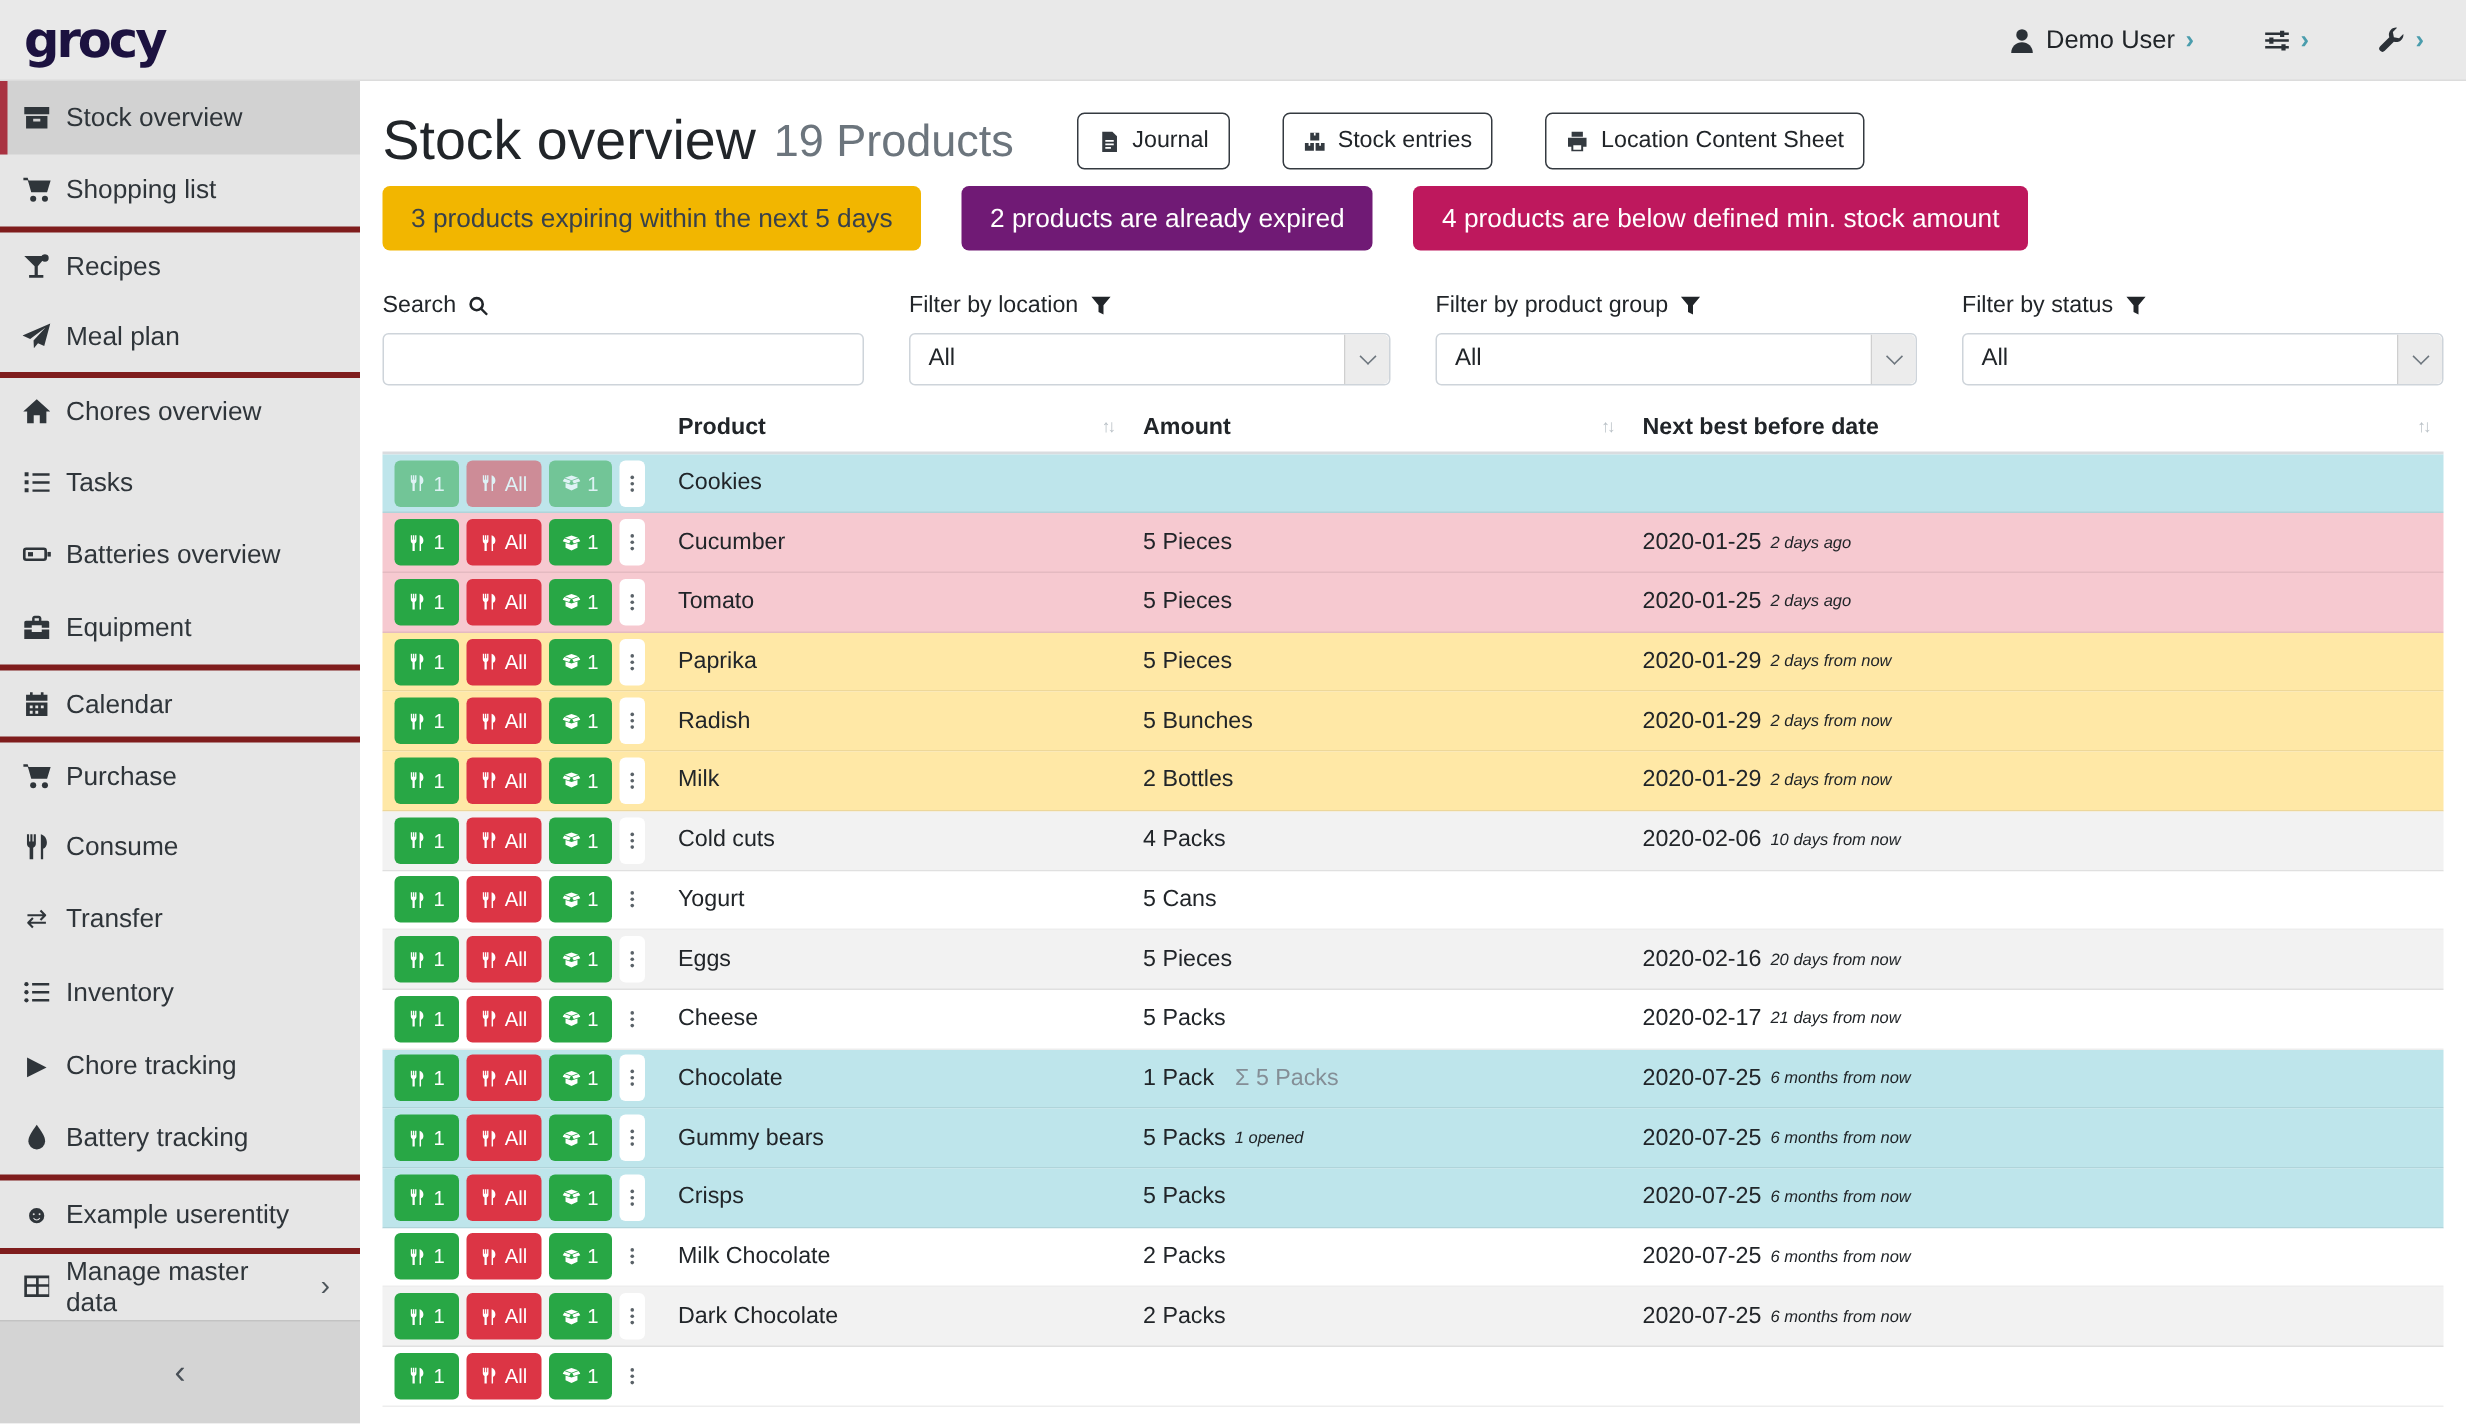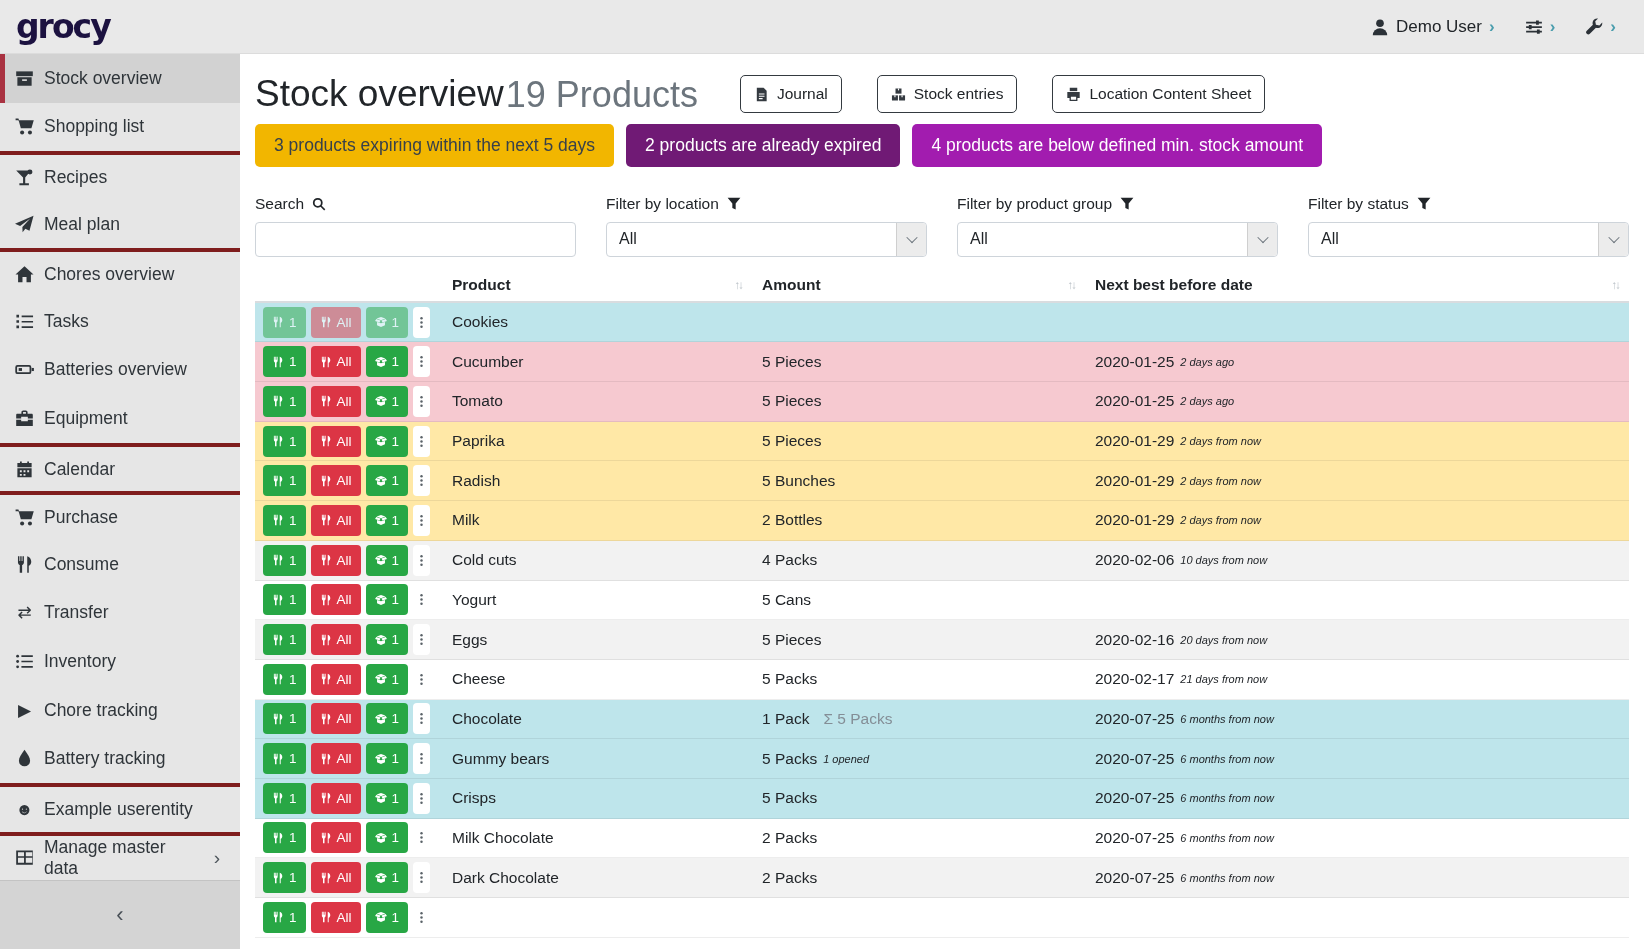--- a/index.html
+++ b/index.html
@@ -2,21 +2,21 @@
 <html><head>
 <meta charset="utf-8">
 <style>
 *{box-sizing:border-box;margin:0;padding:0}
 html,body{width:1644px;height:949px;overflow:hidden}
 body{font-family:"Liberation Sans",sans-serif;background:#fff;color:#212529;position:relative}
 
 
 .topbar{position:absolute;top:0;left:0;width:100%;height:54px;background:#e9e9e9;display:flex;align-items:center;justify-content:space-between;padding:0 28px 0 16px;border-bottom:1px solid #dcdcdc}
 .logo{font-size:33px;font-weight:800;letter-spacing:-2px;color:#1c1240;cursor:pointer;font-family:"DejaVu Sans","Liberation Sans",sans-serif}
-.topbar-right{display:flex;align-items:flex-end;gap:30px}
+.topbar-right{display:flex;align-items:flex-end;gap:46px}
 .tb-item{display:flex;align-items:center;gap:7px;font-size:17px;color:#212529;cursor:pointer}
 .tb-chev{color:#4a9dad;font-size:17px;font-weight:700}
 
 
 .icn{display:inline-flex;align-items:center;justify-content:center;width:17px;height:17px;line-height:1;flex:none}
 .icn svg{width:100%;height:100%;display:block}
 .icn.ticn{font-size:15px}
 .tb-item .icn{width:18px;height:18px;color:#2b3137}
 
 
@@ -26,26 +26,26 @@
 .side-item .icn.ticn{font-size:17px}
 .side-item.divided{border-top:4px solid #7f1d1d}
 .side-item.active{background:#d2d2d2;border-left:5px solid #a93241;padding-left:10px}
 .side-chev{margin-left:auto;margin-right:20px;color:#4d555b;font-size:19px}
 .side-footer{position:absolute;top:826px;left:0;width:100%;bottom:0;background:#d4d4d4;border-top:1px solid #c3c3c3;display:flex;align-items:center;justify-content:center;font-size:22px;color:#495057;cursor:pointer}
 
 
 .main{position:absolute;top:54px;left:240px;right:0;bottom:0;background:#fff;padding:20px 15px 0;overflow:hidden}
 .title-row{display:flex;align-items:center}
 .page-title{font-size:37px;font-weight:500;color:#212529;line-height:1.1}
-.page-subtitle{font-size:36px;font-weight:300;color:#6c757d;margin-left:2px;line-height:1.1}
+.page-subtitle{font-size:30px;font-weight:300;color:#6c757d;margin-left:12px;line-height:1.1}
 .toolbar{display:flex;gap:35px;margin-left:42px}
 .hdr-btn{display:inline-flex;align-items:center;gap:8px;height:38px;padding:0 13px;background:#fff;border:1px solid #343a40;border-radius:5px;font-size:15.5px;color:#212529;cursor:pointer;font-family:inherit;white-space:nowrap}
 .hdr-btn .icn{width:15px;height:15px;color:#343a40}
 
-.banners{display:flex;gap:12px;margin-top:9px}
+.banners{display:flex;gap:27px;margin-top:9px}
 .banner{display:inline-flex;align-items:center;height:43px;padding:0 19px;border-radius:5px;font-size:17.5px;cursor:pointer;white-space:nowrap}
 
 
 .filters{display:grid;grid-template-columns:repeat(4,1fr);column-gap:30px;margin-top:28px}
 .filter-label{display:flex;align-items:center;gap:8px;font-size:15.5px;margin-bottom:9px;color:#212529}
 .filter-label .icn{width:14px;height:14px;color:#212529}
 .text-input{width:100%;height:35px;border:1px solid #ced4da;border-radius:4px;padding:0 10px;font-size:16px;font-family:inherit;color:#212529;background:#fff}
 .select{position:relative;height:35px;border:1px solid #ced4da;border-radius:4px;background:#fff;display:flex;align-items:center;padding:0 40px 0 12px;font-size:16px;cursor:pointer}
 .sel-box{position:absolute;top:0;right:0;width:30px;height:100%;background:#ececec;border-left:1px solid #cfcfcf;border-radius:0 4px 4px 0;display:flex;align-items:center;justify-content:center}
 .sel-caret{width:8px;height:8px;border-right:1.6px solid #6c757d;border-bottom:1.6px solid #6c757d;transform:rotate(45deg) translate(-1px,-1px)}
@@ -286,21 +286,21 @@
             </svg>
           </span>
           <span>Location Content Sheet</span>
         </button>
       </div>
   </div>
 
   <div class="banners">
       <div class="banner" style="background: rgb(242, 182, 0); color: rgb(56, 65, 74);">3 products expiring within the next 5 days</div>
       <div class="banner" style="background: #701a75; color: rgb(255, 255, 255);">2 products are already expired</div>
-      <div class="banner" style="background: #a21caf; color: rgb(255, 255, 255);">4 products are below defined min. stock amount</div>
+      <div class="banner" style="background: #be185d; color: rgb(255, 255, 255);">4 products are below defined min. stock amount</div>
     </div>
 
   <div class="filters">
     <div>
       <div class="filter-label">
         <span>Search</span>
         <span class="icn">
             <svg viewBox="0 0 16 16">
               <circle cx="6.6" cy="6.6" r="4.6" fill="none" stroke="currentColor" stroke-width="2"></circle>
               <path fill="currentColor" d="m10.2 9 5 5-1.3 1.3-5-5z"></path>

